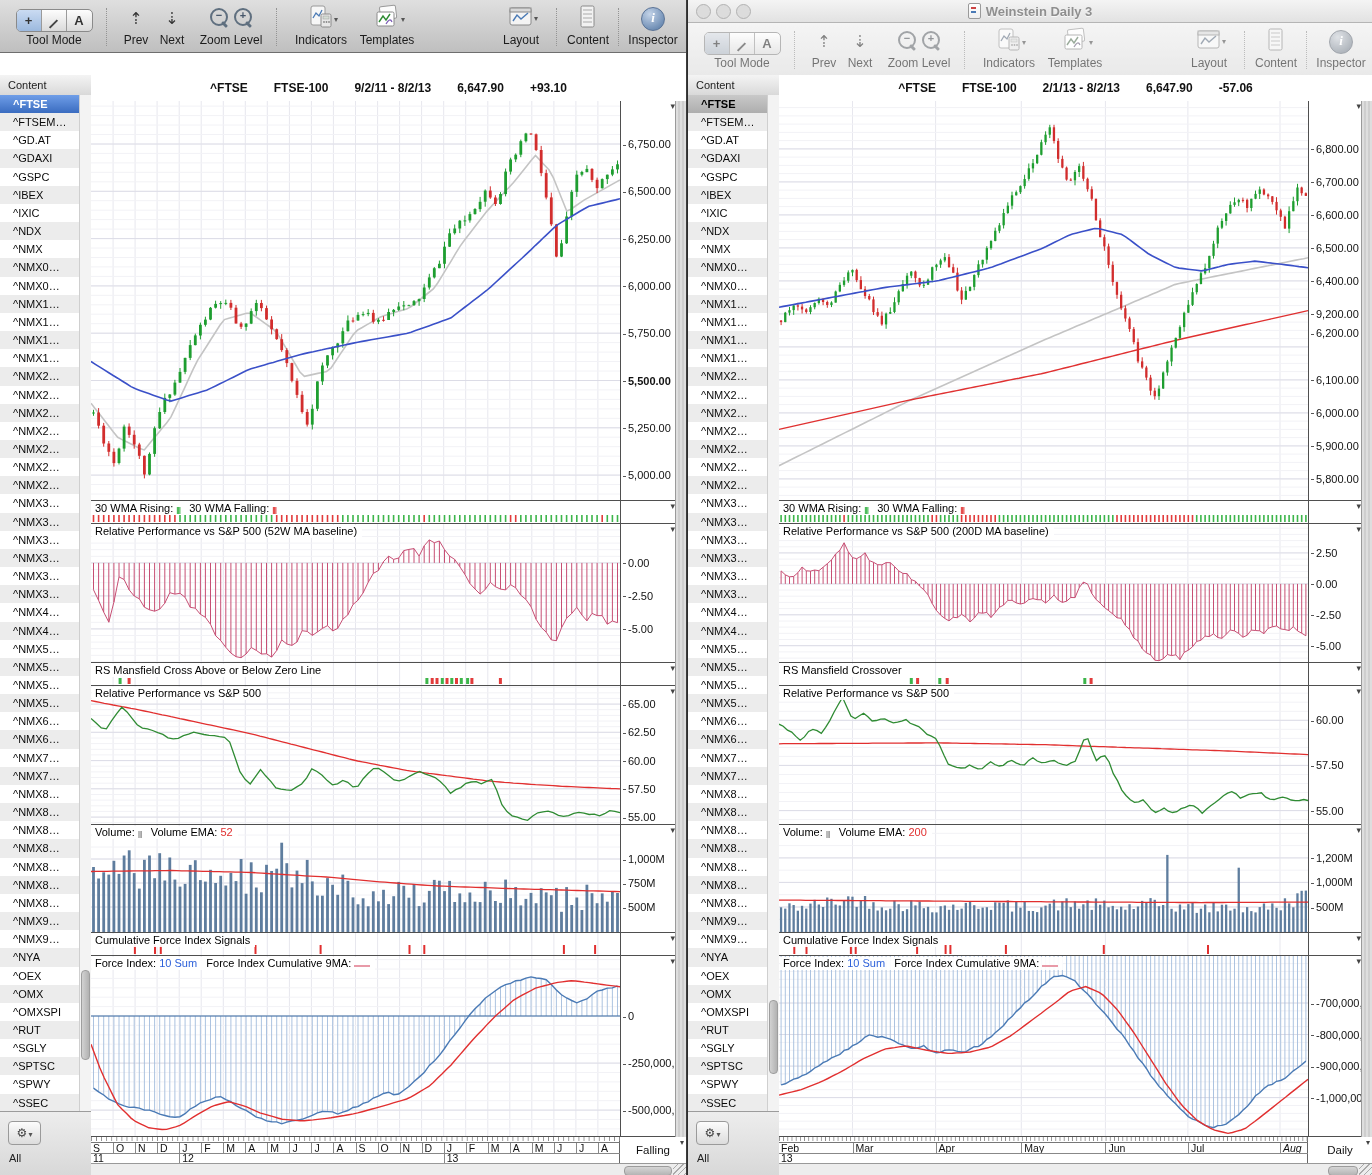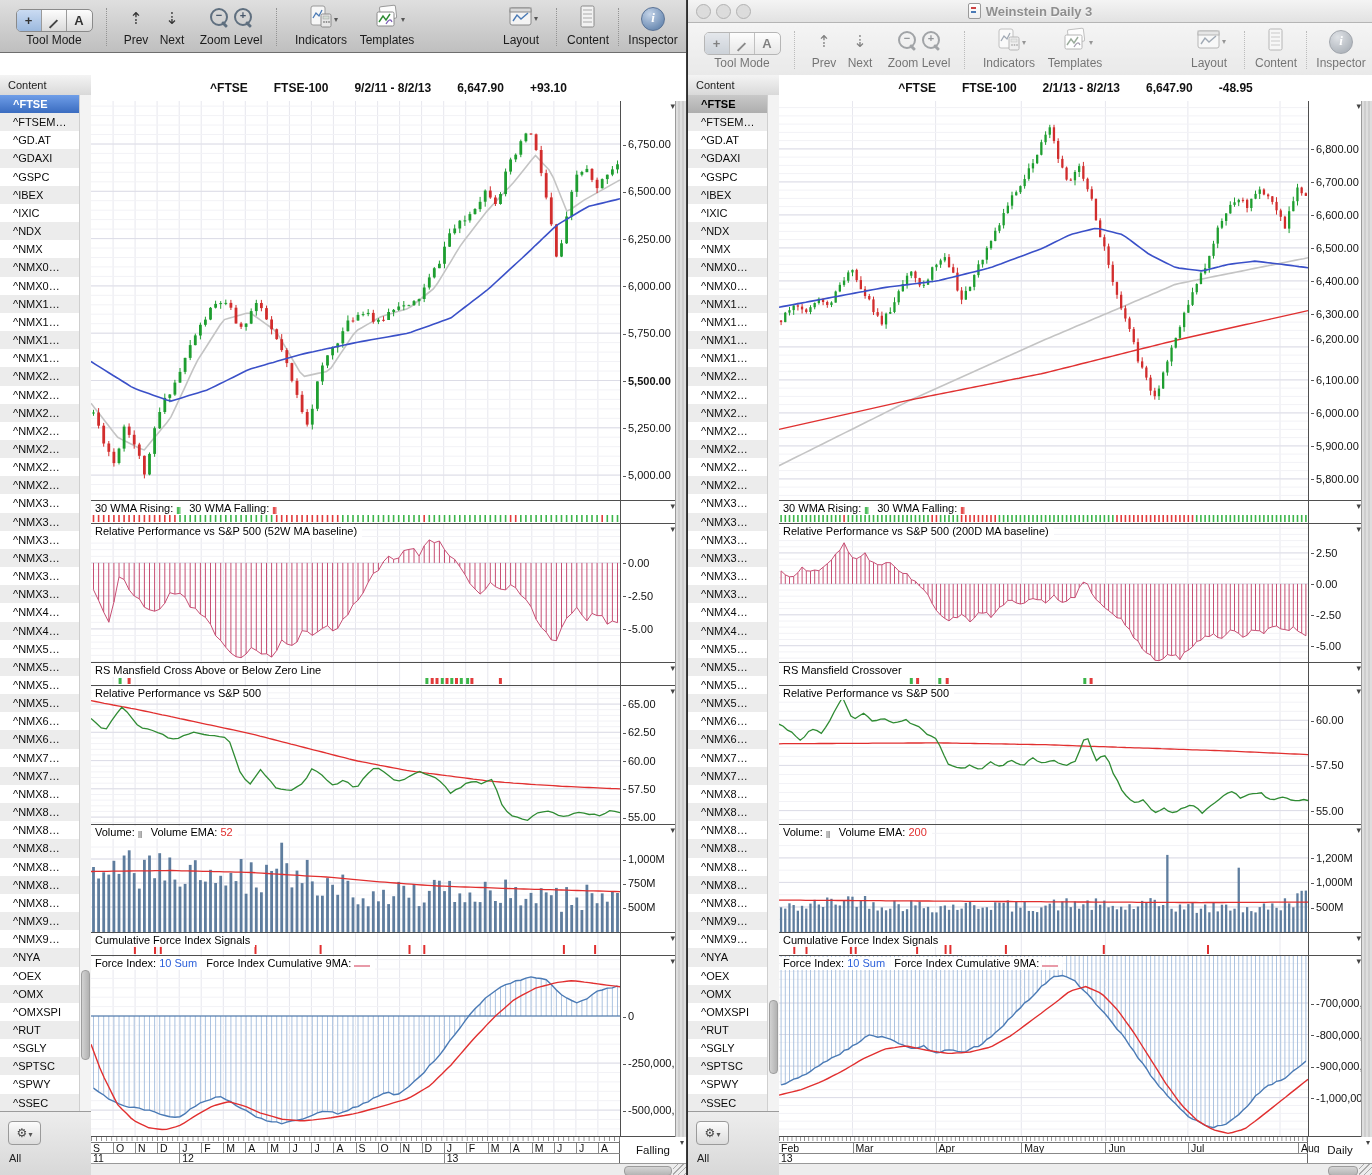--- a/index.html
+++ b/index.html
@@ -1516,21 +1516,21 @@
           <button class="gearbtn"><span>⚙</span><span class="gcar">▾</span></button>
           <div class="alllabel">All</div>
         </div>
       </aside>
       <div class="chartcol">
         <div class="symheader">
           <span>^FTSE</span>
           <span>FTSE-100</span>
           <span>2/1/13 - 8/2/13</span>
           <span>6,647.90</span>
-          <span>-48.95</span>
+          <span>-57.06</span>
         </div>
         <div class="panes" id="w1panes">
             <div class="pane" style="height: 400px;">
               <svg width="529" height="400" class="plot">
                 <line x1="73.5" x2="73.5" y1="0" y2="400" stroke="#e7e7ee" stroke-width="1"></line>
                 <line x1="156.6" x2="156.6" y1="0" y2="400" stroke="#e7e7ee" stroke-width="1"></line>
                 <line x1="242.3" x2="242.3" y1="0" y2="400" stroke="#e7e7ee" stroke-width="1"></line>
                 <line x1="326.4" x2="326.4" y1="0" y2="400" stroke="#e7e7ee" stroke-width="1"></line>
                 <line x1="408.9" x2="408.9" y1="0" y2="400" stroke="#e7e7ee" stroke-width="1"></line>
                 <line x1="501.0" x2="501.0" y1="0" y2="400" stroke="#e7e7ee" stroke-width="1"></line>
@@ -1848,22 +1848,22 @@
                 <line x1="526.9" x2="526.9" y1="91.4" y2="95.0" stroke="#d22d2d" stroke-width="1"></line>
                 <rect x="525.7" y="92.2" width="2.3" height="2.7" fill="#d22d2d"></rect>
                 <path d="M0.0 206.3L4.4 205.4L8.9 204.6L13.3 203.8L17.8 202.9L22.2 202.1L26.7 201.3L31.1 200.4L35.6 199.6L40.0 198.8L44.5 198.0L48.9 197.1L53.3 196.3L57.8 195.5L62.2 194.6L66.7 193.8L71.1 193.0L75.6 192.1L80.0 191.3L84.5 190.5L88.9 189.6L93.4 188.8L97.8 188.0L102.2 187.1L106.7 186.4L111.1 185.8L115.6 185.2L120.0 184.7L124.5 184.1L128.9 183.6L133.4 183.0L137.8 182.5L142.3 181.9L146.7 181.4L151.1 180.8L155.6 180.3L160.0 179.5L164.5 178.4L168.9 177.3L173.4 176.2L177.8 175.1L182.3 174.0L186.7 172.9L191.2 171.8L195.6 170.7L200.0 169.6L204.5 168.4L208.9 167.3L213.4 166.0L217.8 164.3L222.3 162.7L226.7 161.0L231.2 159.3L235.6 157.7L240.1 156.0L244.5 154.4L248.9 152.7L253.4 151.0L257.8 149.4L262.3 147.7L266.7 145.8L271.2 143.5L275.6 141.3L280.1 139.1L284.5 136.9L288.9 134.7L293.4 133.1L297.8 131.9L302.3 130.8L306.7 129.7L311.2 128.6L315.6 127.5L320.1 127.7L324.5 128.8L329.0 129.9L333.4 131.1L337.8 132.2L342.3 133.3L346.7 135.8L351.2 139.2L355.6 142.5L360.1 145.8L364.5 149.1L369.0 152.5L373.4 155.0L377.9 157.2L382.3 159.5L386.7 161.7L391.2 163.9L395.6 166.1L400.1 167.1L404.5 167.6L409.0 168.2L413.4 168.7L417.9 169.3L422.3 169.9L426.8 169.1L431.2 168.0L435.6 166.9L440.1 165.8L444.5 164.6L449.0 163.5L453.4 162.9L457.9 162.3L462.3 161.8L466.8 161.2L471.2 160.7L475.7 160.1L480.1 160.6L484.5 161.1L489.0 161.7L493.4 162.2L497.9 162.8L502.3 163.3L506.8 163.9L511.2 164.4L515.7 165.0L520.1 165.6L524.6 166.1L529.0 166.7" fill="none" stroke="#3a50c8" stroke-width="1.6"></path>
               </svg>
               <div class="pax" style="width: 54px;">
                 <div class="axlab" style="top: 41.9px;">6,800.00</div>
                 <div class="axlab" style="top: 74.9px;">6,700.00</div>
                 <div class="axlab" style="top: 107.9px;">6,600.00</div>
                 <div class="axlab" style="top: 140.9px;">6,500.00</div>
                 <div class="axlab" style="top: 173.9px;">6,400.00</div>
-                <div class="axlab" style="top: 206.9px;">6,300.00</div>
-                <div class="axlab" style="top: 232px;">6,200.00</div>
+                <div class="axlab" style="top: 206.9px;">9,200.00</div>
+                <div class="axlab" style="top: 226px;">6,200.00</div>
                 <div class="axlab" style="top: 272.9px;">6,100.00</div>
                 <div class="axlab" style="top: 305.9px;">6,000.00</div>
                 <div class="axlab" style="top: 338.9px;">5,900.00</div>
                 <div class="axlab" style="top: 371.9px;">5,800.00</div>
                 <div class="pdisc">▾</div>
               </div>
             </div>
             <div class="pane" style="height: 23px;">
               <svg width="529" height="23" class="plot">
                 <rect x="1.3" y="14" width="1.6" height="7" fill="#3cb54a"></rect>
@@ -2587,21 +2587,21 @@
               <span class="disc">▾</span>
             </div>
         <div class="ruler" style="background-size: 4.2px 4px;"></div>
             <div class="mrow">
               <div class="mcell" style="left: 0px; width: 73.5px; border-left: none;">Feb</div>
               <div class="mcell" style="left: 73.5px; width: 83.1px;">Mar</div>
               <div class="mcell" style="left: 156.6px; width: 85.7px;">Apr</div>
               <div class="mcell" style="left: 242.3px; width: 84.1px;">May</div>
               <div class="mcell" style="left: 326.4px; width: 82.5px;">Jun</div>
               <div class="mcell" style="left: 408.9px; width: 92px;">Jul</div>
-              <div class="mcell" style="left: 519px; width: 28px;">Aug</div>
+              <div class="mcell" style="left: 501px; width: 28px; font-style: italic;">Aug</div>
             </div>
             <div class="yrow">
               <div class="ycell" style="left: 0px; width: 529px; border-left: none;">13</div>
             </div>
           </div>
         <div class="hscroll">
           <div class="hthumb" style="right:14px;width:28px"></div>
           <div class="grip"></div>
         </div>
       </div>

